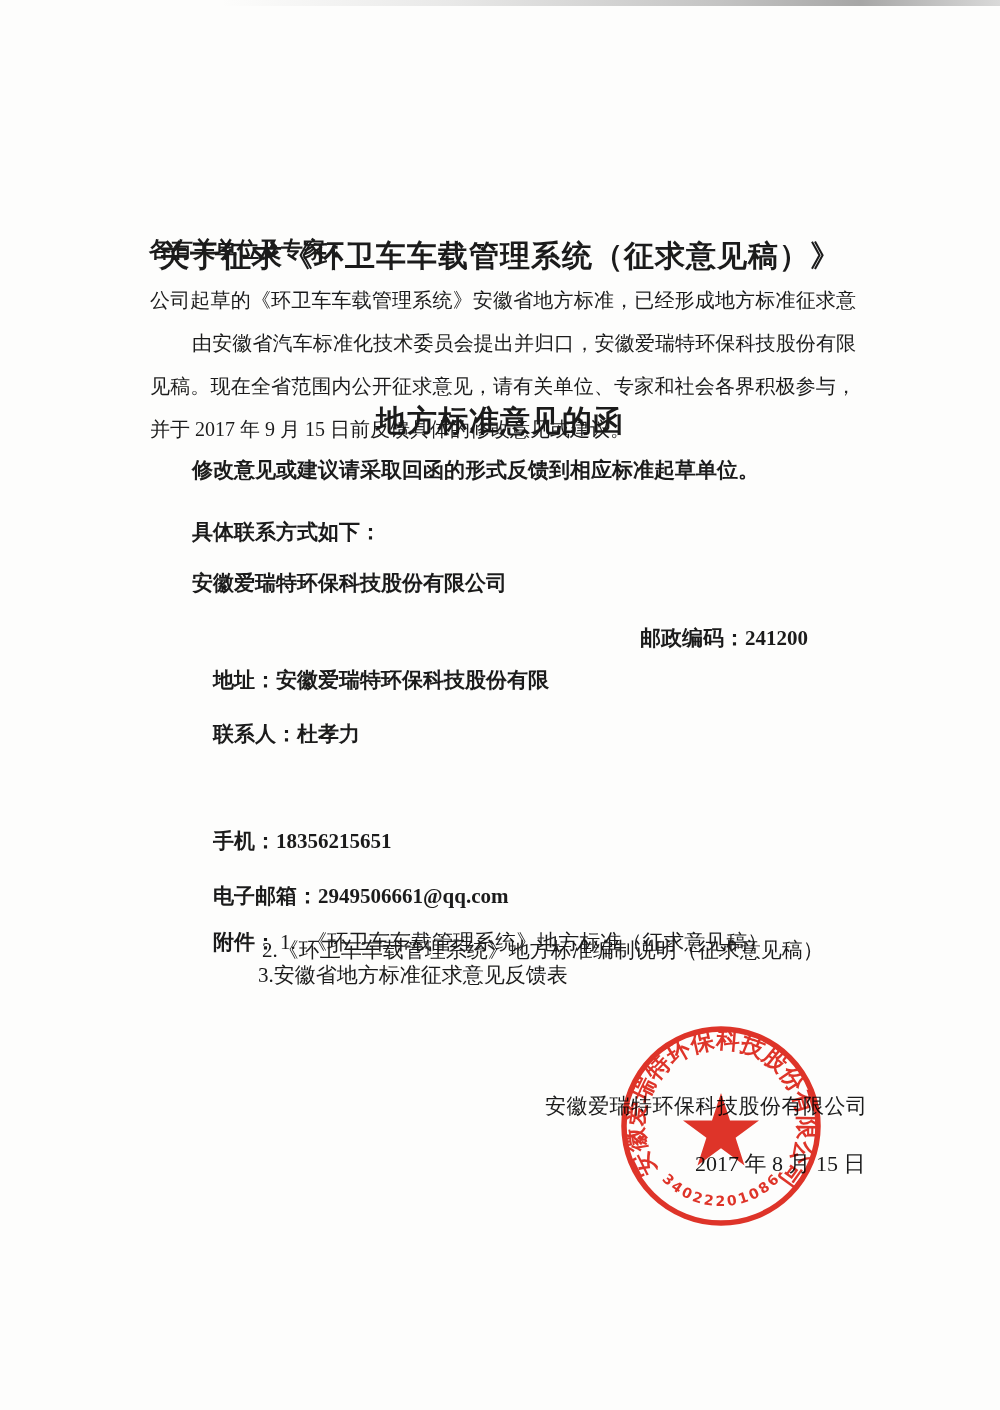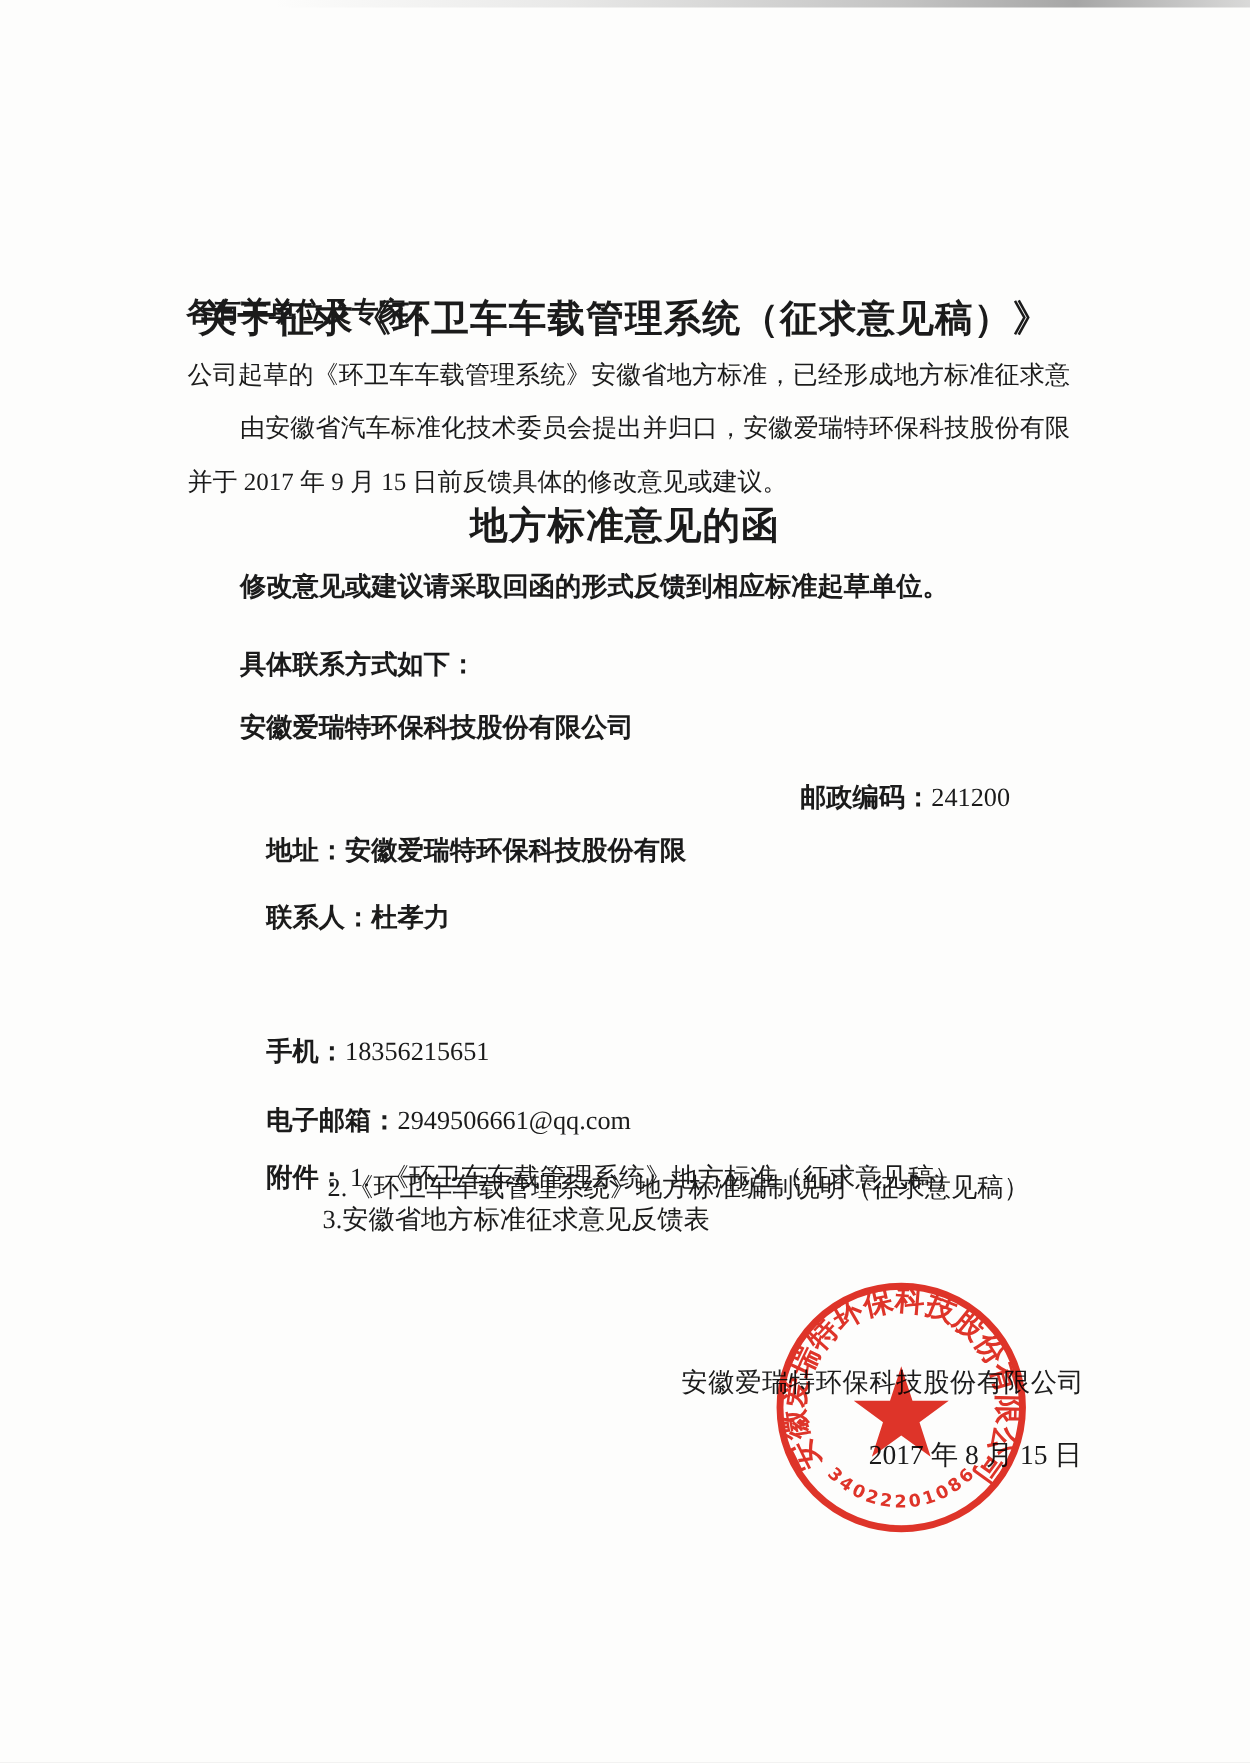--- a/index.html
+++ b/index.html
@@ -48,21 +48,21 @@
   .phone-line{left:192px;top:724px;}
   .mobile-line{left:192px;top:778px;}
   .email-line{left:192px;top:833px;}
   .attach-row1{left:192px;top:879px;}
   .attach-row1 .attach-item{margin-left:4px;}
   .attach-row2{left:262px;top:929px;}
   .attach-row3{left:258px;top:954px;}
   .attach-item{font-family:"Liberation Serif","DejaVu Serif",serif;font-weight:normal;}
   .sig-company{left:545px;top:1085px;font-size:21px;letter-spacing:0.5px;}
   .sig-date{left:695px;top:1143px;font-size:22px;}
-  .value-num{font-family:"Liberation Serif","DejaVu Serif",serif;font-weight:normal;}
+  .value-num{font-family:"Liberation Serif","DejaVu Serif",serif;font-weight:bold;}
   .seal{
     position:absolute;left:618px;top:1023px;
     mix-blend-mode:multiply;opacity:0.93;
   }
   .seal-ring{fill:none;stroke:#de2418;stroke-width:5.5px;}
   .seal-arc-text{
     fill:#de2418;font-size:23.5px;font-weight:bold;
     font-family:"Liberation Sans","DejaVu Sans",sans-serif;
   }
   .seal-number{
@@ -81,20 +81,21 @@
   <div class="title">
     <span class="tl">关于征求《环卫车车载管理系统（征求意见稿）》</span>
     <span class="tl">地方标准意见的函</span>
   </div>
 
   <div class="line salutation bold-sans">各有关单位及专家：</div>
 
   <div class="para1">
     <div class="pline fill">公司起草的《环卫车车载管理系统》安徽省地方标准，已经形成地方标准征求意</div>
     <div class="pline fill indent">由安徽省汽车标准化技术委员会提出并归口，安徽爱瑞特环保科技股份有限</div>
+    <div class="pline fill">见稿。现在全省范围内公开征求意见，请有关单位、专家和社会各界积极参与，</div>
     <div class="pline">并于 2017 年 9 月 15 日前反馈具体的修改意见或建议。</div>
   </div>
 
   <div class="line contact-intro bold-sans">具体联系方式如下：</div>
 
   <div class="line para2 bold-sans">修改意见或建议请采取回函的形式反馈到相应标准起草单位。</div>
 
   <div class="line company-line bold-sans">安徽爱瑞特环保科技股份有限公司</div>
 
   <div class="line addr-row">

